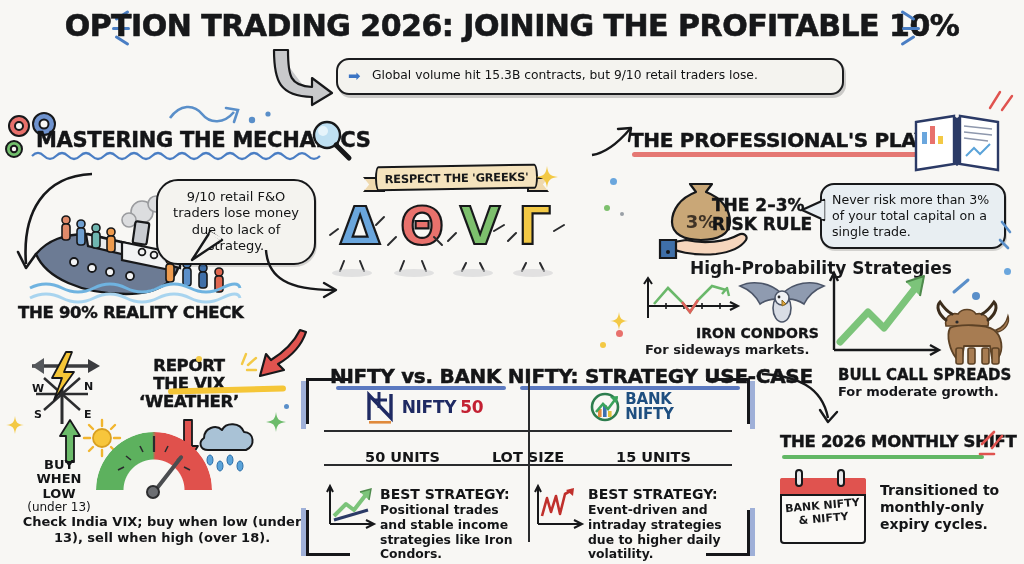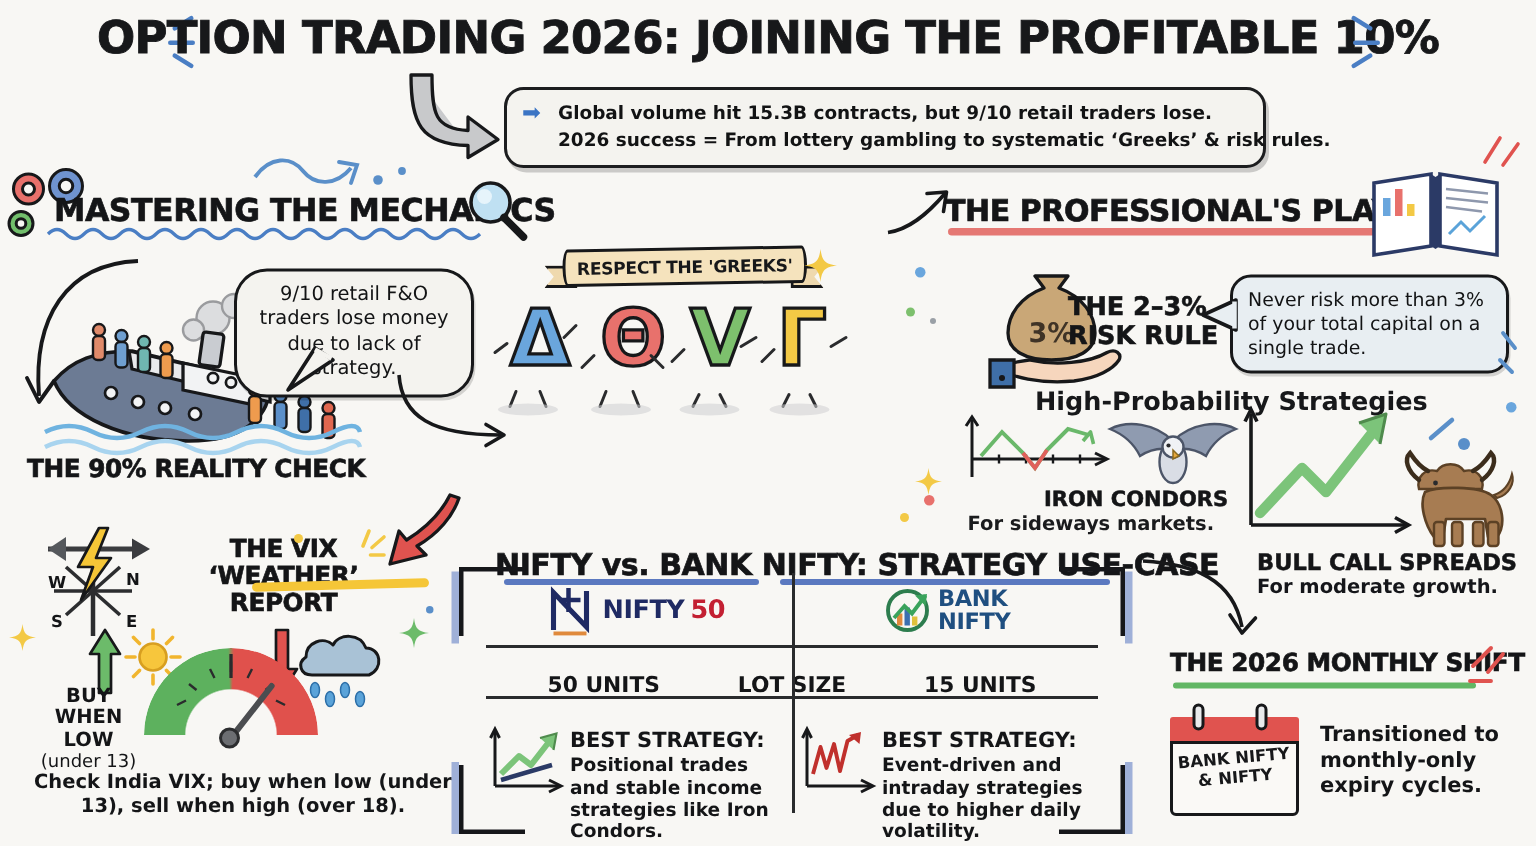--- a/index.html
+++ b/index.html
@@ -38,21 +38,21 @@
   
   #subtitle-box {
     left: 336px; top: 58px; width: 508px; padding: 7px 12px 8px 34px;
     background: #f4f3ef;
     border: 2.4px solid #1c1d1f;
     border-radius: 13px;
     box-shadow: 2px 3px 0 rgba(0,0,0,0.18);
   }
   #subtitle-box p {
     font-family: "DejaVu Sans", sans-serif;
-    font-size: 12.3px; font-weight: 700; color: #121314;
+    font-size: 12.3px; font-weight: 400; color: #121314;
     line-height: 1.44; white-space: nowrap;
   }
   #subtitle-arrow-glyph {
     left: 10px; top: 8px; font-size: 15px; color: #3b74c4; line-height: 1;
   }
 
   
   #curve-arrow { left: 268px; top: 48px; }
 
   
@@ -276,21 +276,20 @@
   </div>
 
   <svg id="curve-arrow" class="abs" width="70" height="58" viewBox="0 0 70 58">
     <path d="M10 4 C10 30, 14 42, 40 44" stroke="#17181a" stroke-width="2.2" fill="#c9cacc" stroke-linejoin="round" d2=""></path>
     <path d="M6 2 L20 2 C20 28 22 38 44 39 L44 30 L64 45 L44 57 L44 49 C12 48 6 34 6 2 Z" fill="#c8c9cb" stroke="#17181a" stroke-width="2.2" stroke-linejoin="round"></path>
   </svg>
 
   <div id="subtitle-box" class="abs">
     <span id="subtitle-arrow-glyph" class="abs">➡</span>
     <p>Global volume hit 15.3B contracts, but 9/10 retail traders lose.</p>
-    <p>2026 success = From lottery gambling to systematic ‘Greeks’ &amp; risk rules.</p>
   </div>
 
   <svg class="abs" style="left:2px; top:112px;" width="66" height="48" viewBox="0 0 66 48">
     <g stroke="#17181a" stroke-width="2" fill="#e8706b">
       <circle cx="17" cy="14" r="10"></circle>
     </g>
     <circle cx="17" cy="14" r="4" fill="#f8f7f4" stroke="#17181a" stroke-width="2"></circle>
     <g stroke="#17181a" stroke-width="2" fill="#6f93cf">
       <circle cx="42" cy="12" r="11"></circle>
     </g>
@@ -552,22 +551,22 @@
     <path d="M10 18 L22 10 L22 26 Z" fill="#55585c"></path>
 
     <path d="M44 4 L30 30 L40 30 L32 52 L52 24 L42 24 L50 4 Z" fill="#f5c637" stroke="#17181a" stroke-width="1.8" stroke-linejoin="round"></path>
     <text x="10" y="44" font-family="DejaVu Sans" font-size="11" font-weight="700" fill="#141517">W</text>
     <text x="62" y="42" font-family="DejaVu Sans" font-size="11" font-weight="700" fill="#141517">N</text>
     <text x="12" y="70" font-family="DejaVu Sans" font-size="11" font-weight="700" fill="#141517">S</text>
     <text x="62" y="70" font-family="DejaVu Sans" font-size="11" font-weight="700" fill="#141517">E</text>
   </svg>
 
   <div class="heading h-vix abs">
+    <div>REPORT</div>
     <div>THE VIX ‘WEATHER’</div>
-    <div>REPORT</div>
   </div>
   <div class="underline-yellow abs"></div>
 
   <svg class="abs" style="left:82px; top:418px;" width="40" height="40" viewBox="0 0 40 40">
     <circle cx="20" cy="20" r="9" fill="#f7c63c" stroke="#d89f20" stroke-width="1.8"></circle>
     <g stroke="#f1b52e" stroke-width="2.4" stroke-linecap="round">
       <line x1="20" y1="2" x2="20" y2="8"></line>
         <line x1="20" y1="32" x2="20" y2="38"></line>
       <line x1="2" y1="20" x2="8" y2="20"></line>
         <line x1="32" y1="20" x2="38" y2="20"></line>

